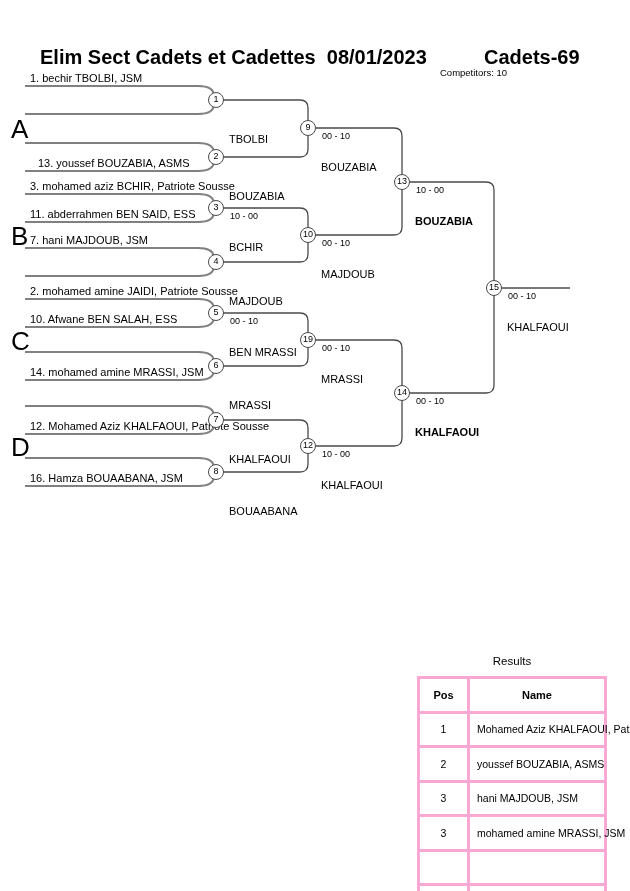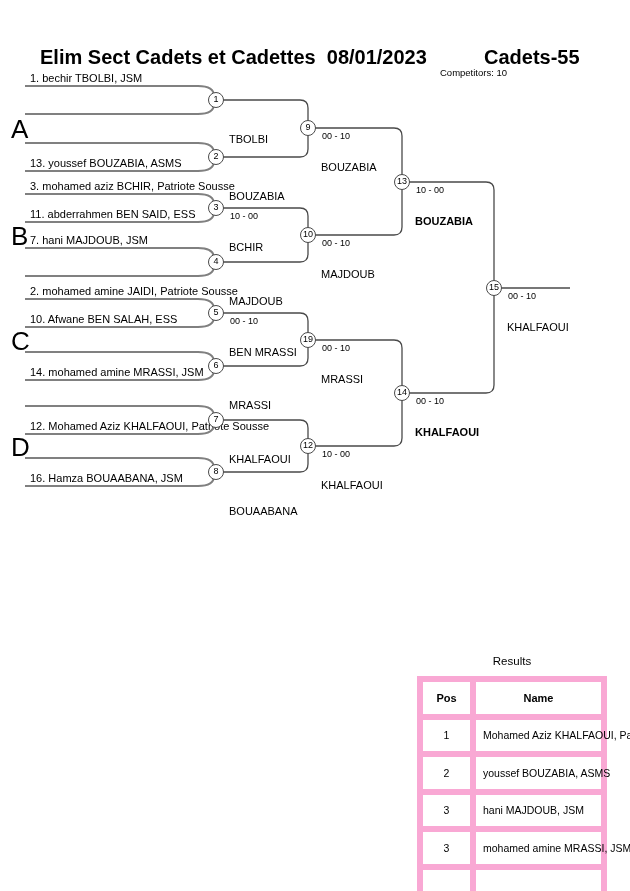--- a/index.html
+++ b/index.html
@@ -23,31 +23,31 @@
     font-size:9px;line-height:13.5px;text-align:center;z-index:3;
   }
   svg.bracket{position:absolute;left:0;top:0;z-index:1;}
   .results-title{left:417px;top:655px;width:190px;text-align:center;font-size:11.5px;font-weight:normal;}
   table.results{
     position:absolute;left:417px;top:676px;width:190px;
     border-collapse:collapse;table-layout:fixed;font-size:10.5px;
     border:2px solid #000;
   }
   table.results th,table.results td{
-    border:6px solid #f9a8d4;height:15.5px;padding:8px;overflow:visible;margin-left:36px;
+    border:3px solid #f9a8d4;height:15.5px;padding:8px;overflow:visible;margin-left:36px;
   }
   table.results th{border-bottom:2px solid #000;font-size:11px;}
   table.results .cpos{width:31px;text-align:center;}
   table.results td.nm{text-align:left;padding-left:7px;white-space:nowrap;}
 </style>
 </head>
 <body>
 
 <div class="abs title">Elim Sect Cadets et Cadettes  08/01/2023</div>
-<div class="abs category">Cadets-55</div>
+<div class="abs category">Cadets-69</div>
 <div class="abs competitors">Competitors: 10</div>
 
 <svg class="bracket" width="630" height="520" viewBox="0 0 630 520">
   <g stroke="#808080" stroke-width="2" fill="none">
     <path d="M 25 86 H 198 Q 214 86 214 96"></path>
     <path d="M 25 114 H 198 Q 214 114 214 104"></path>
     <path d="M 25 143 H 198 Q 214 143 214 153"></path>
     <path d="M 25 171 H 198 Q 214 171 214 161"></path>
     <path d="M 25 194 H 198 Q 214 194 214 204"></path>
     <path d="M 25 222 H 198 Q 214 222 214 212"></path>
@@ -80,21 +80,21 @@
     <path d="M 494 288 H 570"></path>
   </g>
 </svg>
 
 <div class="abs sl" style="top:114px">A</div>
 <div class="abs sl" style="top:221px">B</div>
 <div class="abs sl" style="top:326px">C</div>
 <div class="abs sl" style="top:432px">D</div>
 
 <div class="abs pn" style="left:30px;top:72px">1. bechir TBOLBI, JSM</div>
-<div class="abs pn" style="left:30px;top:157px">13. youssef BOUZABIA, ASMS</div>
+<div class="abs pn" style="left:38px;top:157px">13. youssef BOUZABIA, ASMS</div>
 <div class="abs pn" style="left:30px;top:180px">3. mohamed aziz BCHIR, Patriote Sousse</div>
 <div class="abs pn" style="left:30px;top:208px">11. abderrahmen BEN SAID, ESS</div>
 <div class="abs pn" style="left:30px;top:234px">7. hani MAJDOUB, JSM</div>
 <div class="abs pn" style="left:30px;top:285px">2. mohamed amine JAIDI, Patriote Sousse</div>
 <div class="abs pn" style="left:30px;top:313px">10. Afwane BEN SALAH, ESS</div>
 <div class="abs pn" style="left:30px;top:366px">14. mohamed amine MRASSI, JSM</div>
 <div class="abs pn" style="left:30px;top:420px">12. Mohamed Aziz KHALFAOUI, Patriote Sousse</div>
 <div class="abs pn" style="left:30px;top:472px">16. Hamza BOUAABANA, JSM</div>
 
 <div class="mc" style="left:208px;top:92px"><span>1</span></div>

